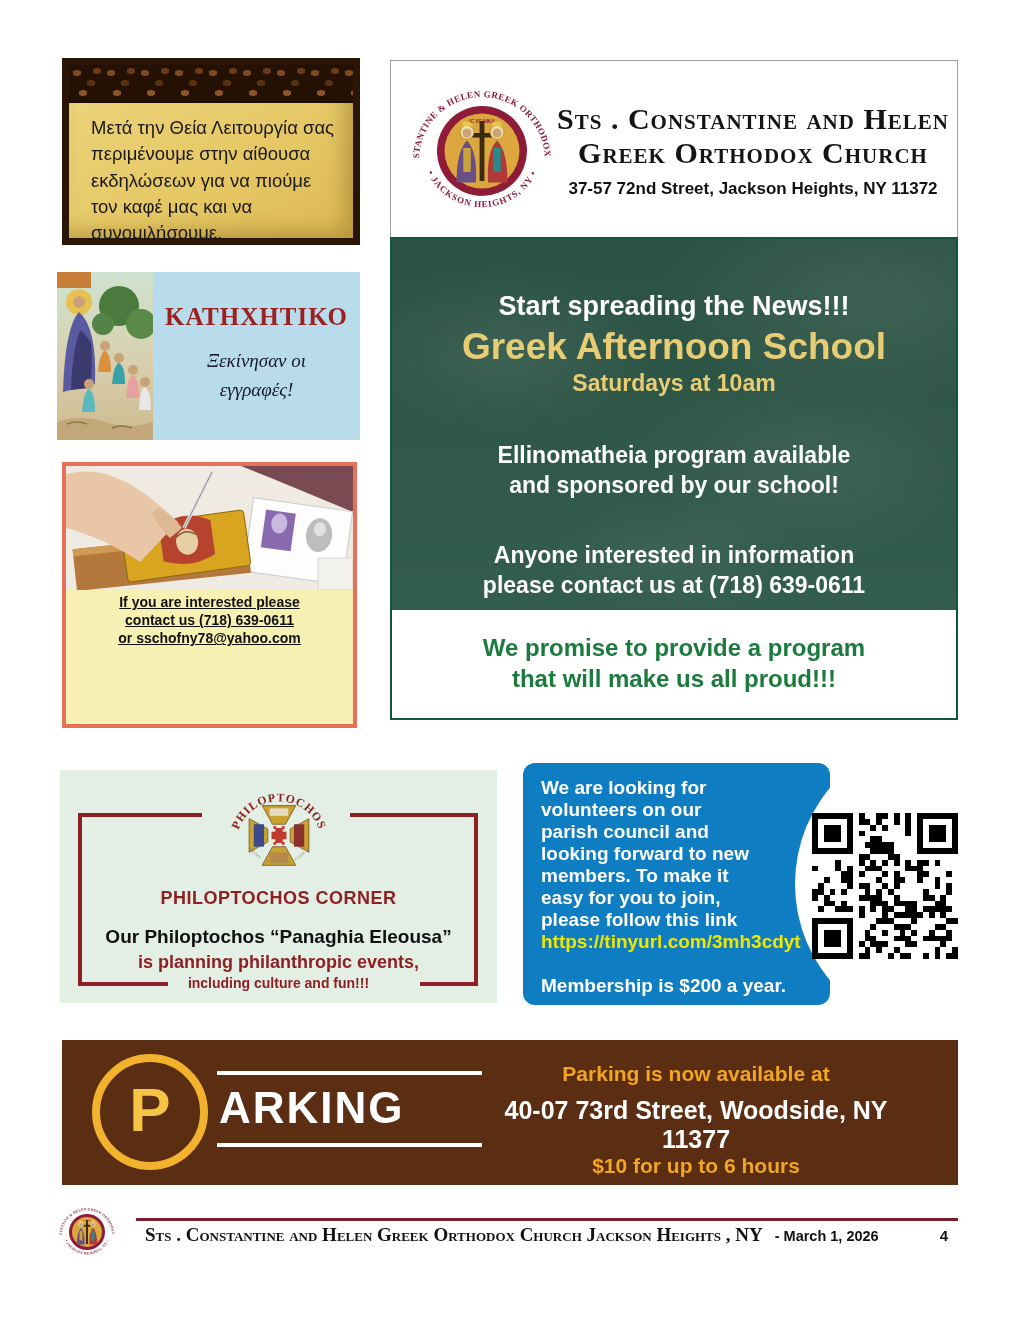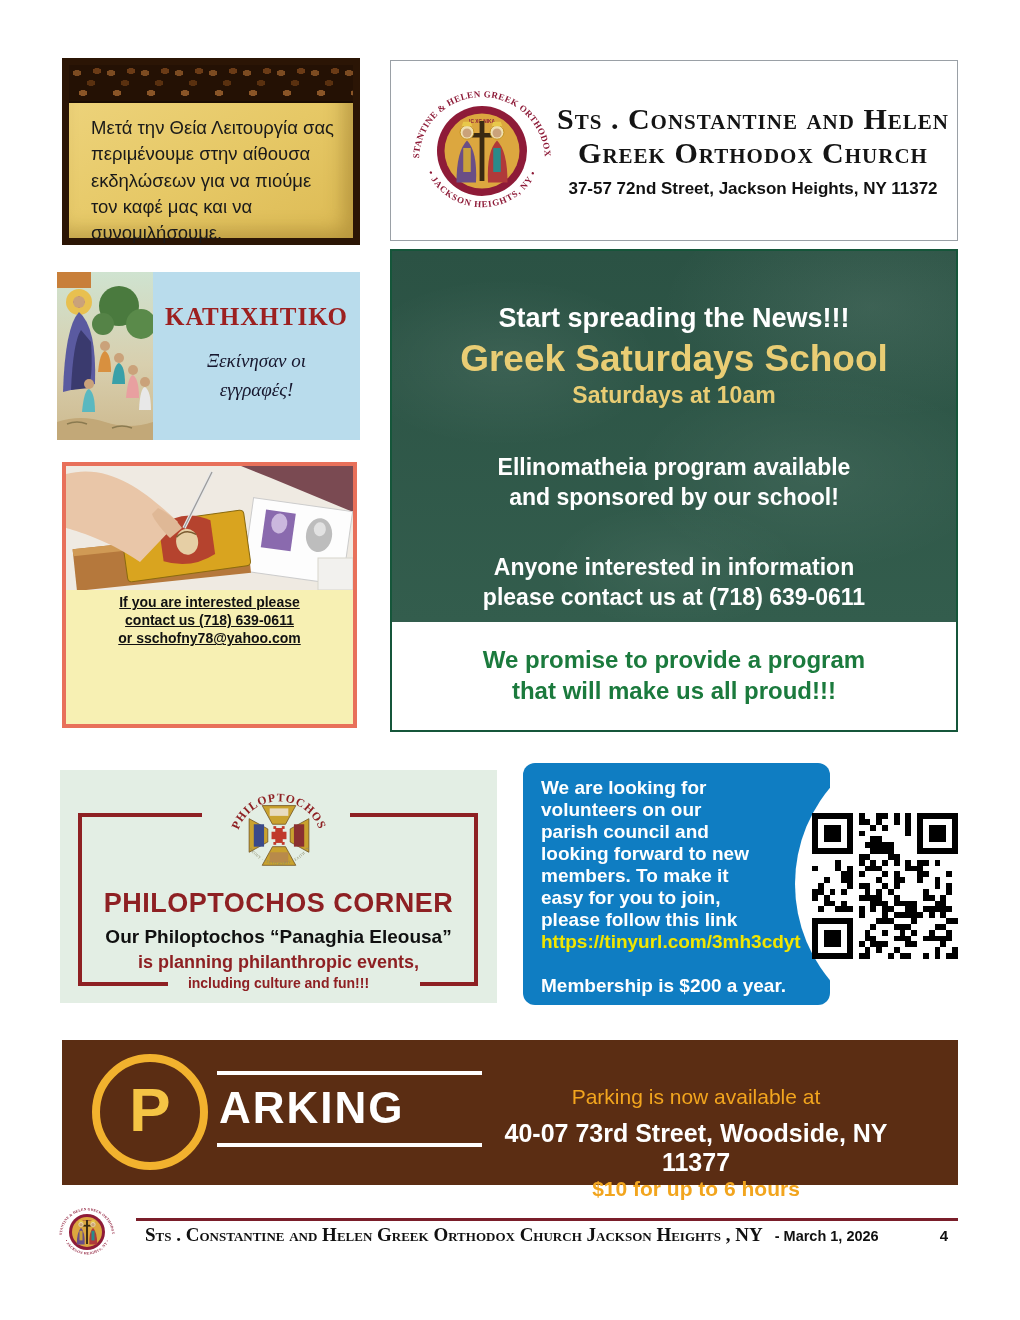--- a/index.html
+++ b/index.html
@@ -40,21 +40,21 @@
   
   .rh{position:absolute;left:390px;top:60px;width:568px;height:181px;box-sizing:border-box;
     background:#fff;border:1px solid #9aa0a6;display:flex;align-items:center;}
   .rh-logo{width:150px;height:150px;margin-left:16px;flex:none;}
   .rh-text{flex:1;text-align:center;padding-right:8px;}
   .rh-name{font-family:"Liberation Serif",serif;font-variant:small-caps;font-weight:bold;
     font-size:30px;line-height:1.12;color:#141414;letter-spacing:1px;}
   .rh-addr{margin-top:10px;font-weight:bold;font-size:17px;color:#111;}
 
   
-  .gp{position:absolute;left:390px;top:249px;width:568px;height:483px;box-sizing:border-box;
+  .gp{position:absolute;left:390px;top:237px;width:568px;height:483px;box-sizing:border-box;
     border:2px solid #15563a;background:#fff;}
   .chalk{height:371px;box-sizing:border-box;padding-top:52px;text-align:center;color:#fff;
     background-color:#30594a;
     background-image:
       radial-gradient(220px 120px at 20% 30%,rgba(255,255,255,.07),transparent 70%),
       radial-gradient(260px 140px at 75% 60%,rgba(255,255,255,.06),transparent 70%),
       radial-gradient(180px 90px at 50% 85%,rgba(255,255,255,.05),transparent 70%),
       radial-gradient(300px 160px at 85% 15%,rgba(230,240,235,.09),transparent 70%),
       linear-gradient(180deg,#2b5244,#335d4d);}
   .chalk-headline{font-size:27px;font-weight:bold;}
@@ -69,21 +69,21 @@
   .philo{position:absolute;left:60px;top:770px;width:437px;height:233px;background:#e3eee4;}
   .fl{position:absolute;background:#8e2023;}
   .fl-tl{left:18px;top:43px;width:124px;height:4px;}
   .fl-tr{left:290px;top:43px;width:128px;height:4px;}
   .fl-lv{left:18px;top:43px;width:4px;height:173px;}
   .fl-rv{left:414px;top:43px;width:4px;height:173px;}
   .fl-bl{left:18px;top:212px;width:90px;height:4px;}
   .fl-br{left:360px;top:212px;width:58px;height:4px;}
   .philo-logo{position:absolute;left:163px;top:2px;width:112px;height:112px;}
   .philo-title{position:absolute;top:118px;width:100%;text-align:center;color:#8e2023;
-    font-size:27px;font-weight:bold;letter-spacing:.5px;}
+    font-size:18px;font-weight:bold;letter-spacing:.5px;}
   .philo-l1{position:absolute;top:156px;width:100%;text-align:center;color:#101010;font-size:19px;font-weight:bold;}
   .philo-l2{position:absolute;top:182px;width:100%;text-align:center;color:#8e2023;font-size:18px;font-weight:bold;}
   .philo-l3{position:absolute;top:205px;width:100%;text-align:center;color:#8e2023;font-size:14px;font-weight:bold;}
 
   
   .vol{position:absolute;left:523px;top:763px;width:307px;height:242px;background:#0f7dc2;
     border-radius:12px;overflow:hidden;color:#fff;}
   .vol-cut{position:absolute;left:272px;top:-29px;width:300px;height:300px;border-radius:50%;background:#fff;}
   .vol-flow{position:absolute;left:18px;top:14px;width:250px;}
   .vol-body{font-size:19px;font-weight:bold;line-height:22px;white-space:pre-line;}
@@ -93,21 +93,21 @@
 
   
   .park{position:absolute;left:62px;top:1040px;width:896px;height:145px;background:#5b2d13;}
   .p-badge{position:absolute;left:30px;top:14px;width:116px;height:116px;box-sizing:border-box;
     border:8px solid #f2b22e;border-radius:50%;display:flex;align-items:center;justify-content:center;}
   .p-letter{color:#f5c445;font-size:62px;font-weight:bold;line-height:1;padding-bottom:4px;}
   .arking{position:absolute;left:155px;top:31px;width:265px;box-sizing:border-box;
     border-top:4px solid #fff;border-bottom:4px solid #fff;padding:8px 0 10px 2px;
     font-size:44px;font-weight:bold;color:#fff;letter-spacing:2px;}
   .park-right{position:absolute;right:42px;top:22px;width:440px;text-align:center;}
-  .pr1{color:#f2a51e;font-size:21px;font-weight:normal;margin-top:23px;}
+  .pr1{color:#f2a51e;font-size:21px;font-weight:bold;}
   .pr2{color:#fff;font-size:25px;font-weight:bold;margin-top:10px;}
   .pr3{color:#f2a51e;font-size:21px;font-weight:bold;}
 
   
   .f-line{position:absolute;left:136px;top:1218px;width:822px;height:3px;background:#7a1e2a;}
   .f-logo{position:absolute;left:57px;top:1202px;width:60px;height:60px;}
   .f-text{position:absolute;left:145px;top:1224px;width:813px;display:flex;align-items:baseline;gap:12px;}
   .f-church{font-family:"Liberation Serif",serif;font-variant:small-caps;font-weight:bold;
     font-size:19px;color:#111;white-space:nowrap;}
   .f-date{font-weight:bold;font-size:14.5px;color:#111;white-space:nowrap;}
@@ -265,21 +265,21 @@
         <div>Sts . Constantine and Helen</div>
         <div>Greek Orthodox Church</div>
       </div>
       <div class="rh-addr">37-57 72nd Street, Jackson Heights, NY 11372</div>
     </div>
   </div>
 
   <div class="gp">
     <div class="chalk">
       <div class="chalk-headline">Start spreading the News!!!</div>
-      <div class="chalk-title">Greek Saturdays School</div>
+      <div class="chalk-title">Greek Afternoon School</div>
       <div class="chalk-time">Saturdays at 10am</div>
       <div class="chalk-p1">Ellinomatheia program available
 and sponsored by our school!</div>
       <div class="chalk-p2">Anyone interested in information
 please contact us at (718) 639-0611</div>
     </div>
     <div class="promise">We promise to provide a program
 that will make us all proud!!!</div>
   </div>
 

